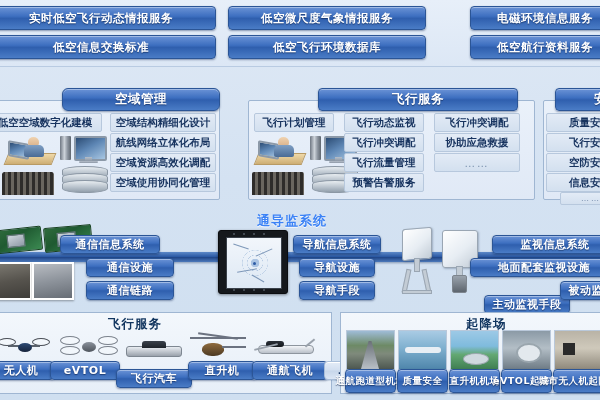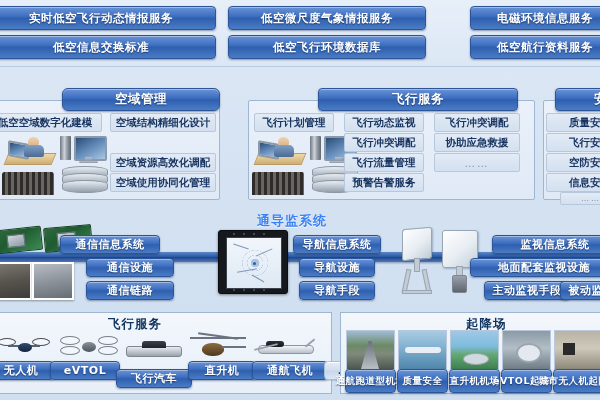--- a/index.html
+++ b/index.html
@@ -169,20 +169,21 @@
       border-radius:2px 2px 0 0;
       -webkit-mask-image:linear-gradient(180deg,#000 60%,#000 100%);"></div>
   </div>
   <div class="disks" style="left:62px;top:166px;width:48px;height:30px;">
     <div class="disk" style="top:0;width:44px;height:11px;"></div>
     <div class="disk" style="top:7px;width:44px;height:11px;"></div>
     <div class="disk" style="top:14px;width:44px;height:11px;"></div>
   </div>
 
   <div class="minicard" style="left:110px;top:113px;width:104px;height:17px;">空域结构精细化设计</div>
+  <div class="minicard" style="left:110px;top:133px;width:104px;height:17px;">航线网络立体化布局</div>
   <div class="minicard" style="left:110px;top:153px;width:104px;height:17px;">空域资源高效化调配</div>
   <div class="minicard" style="left:110px;top:173px;width:104px;height:17px;">空域使用协同化管理</div>
 
   <div class="panel" id="panelB"></div>
   <div class="pill panel-title" style="left:318px;top:88px;width:170px;">飞行服务</div>
 
   <div class="minicard" style="left:254px;top:113px;width:78px;height:17px;">飞行计划管理</div>
 
   <div class="art" style="left:254px;top:136px;width:54px;height:30px;">
     <div class="desk" style="left:2px;top:17px;width:46px;height:10px;"></div>
@@ -270,21 +271,21 @@
   </div>
   <div class="art" style="left:440px;top:230px;width:46px;height:70px;">
     <div class="dish" style="left:2px;top:0;width:34px;height:36px;"></div>
     <div class="leg" style="left:16px;top:36px;width:5px;height:10px;"></div>
     <div style="position:absolute;left:12px;top:45px;width:13px;height:16px;border-radius:2px;
       background:linear-gradient(180deg,#9aa3ad,#5d656e);border:1px solid #7d858e;"></div>
   </div>
 
   <div class="pill cnsBtn" style="left:492px;top:235px;width:112px;">监视信息系统</div>
   <div class="pill cnsBtn" style="left:470px;top:258px;width:134px;">地面配套监视设施</div>
-  <div class="pill cnsBtn" style="left:484px;top:281px;width:72px;">主动监视手段</div>
+  <div class="pill cnsBtn" style="left:484px;top:295px;width:72px;">主动监视手段</div>
   <div class="pill cnsBtn" style="left:560px;top:281px;width:72px;">被动监视手段</div>
 
   <div id="bottomL"></div>
   <div class="secTitle" style="left:108px;top:316px;">飞行服务</div>
 
   <div class="veh" style="left:-2px;top:336px;width:54px;height:22px;">
     <div class="rotor" style="left:0px;top:2px;width:16px;height:6px;"></div>
     <div class="rotor" style="left:34px;top:2px;width:16px;height:6px;"></div>
     <div class="arm" style="left:10px;top:9px;width:32px;height:2px;"></div>
     <div class="body-ell" style="left:20px;top:7px;width:14px;height:9px;background:linear-gradient(180deg,#2c4a74,#16233b);"></div>

